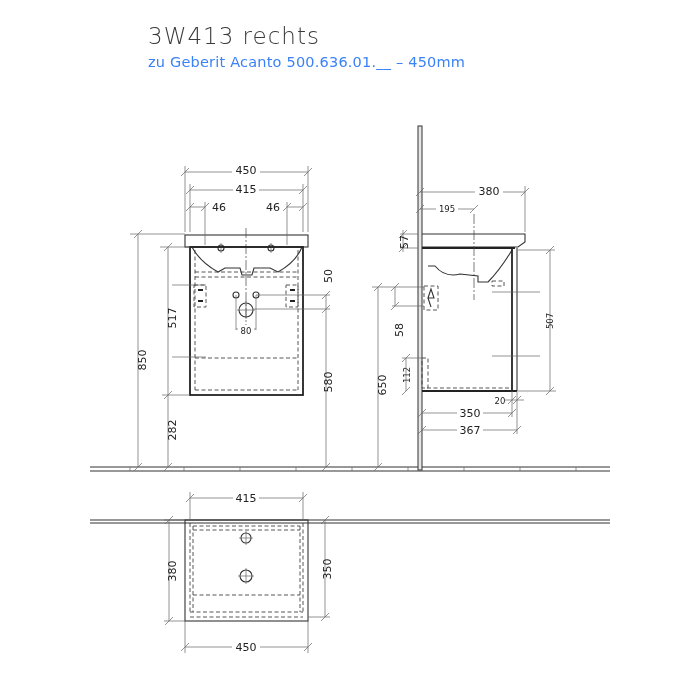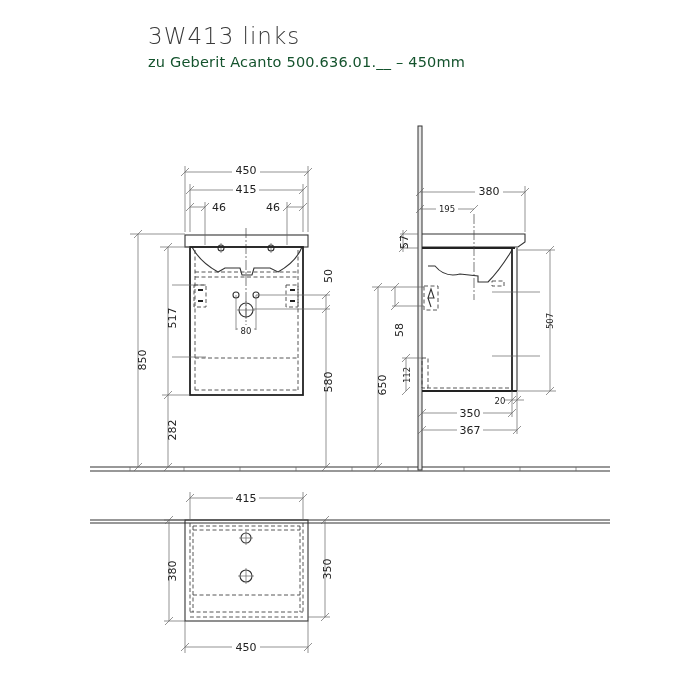--- a/index.html
+++ b/index.html
@@ -1,34 +1,34 @@
 <!DOCTYPE html>
 <html><head>
   <meta charset="utf-8">
   <style>
     html, body { margin: 0; padding: 0; background: #ffffff; }
     body { width: 700px; height: 700px; position: relative; overflow: hidden; font-family: "DejaVu Sans", sans-serif; }
     .title-block { position: absolute; left: 148px; top: 22px; color: #333; }
     .t1, .t2 { font-family: "DejaVu Sans", sans-serif; font-weight: 200; font-size: 23px; letter-spacing: 1px; line-height: 29px; color: #3a3a3a; }
-    .t3 { font-size: 14.5px; line-height: 22px; color: #14532d; letter-spacing: 0.2px; }
+    .t3 { font-size: 14.5px; line-height: 22px; color: #3b82f6; letter-spacing: 0.2px; }
     svg { position: absolute; left: 0; top: 0; }
     .ln { stroke: #333; stroke-width: 1.1; fill: none; }
     .thick { stroke: #222; stroke-width: 1.8; fill: none; }
     .thin { stroke: #666; stroke-width: 0.7; fill: none; }
     .dash { stroke: #444; stroke-width: 0.9; fill: none; stroke-dasharray: 4 2.5; }
     .cl { stroke: #444; stroke-width: 0.7; fill: none; stroke-dasharray: 10 2 2 2; }
     .dimtxt { font-family: "DejaVu Sans", sans-serif; font-size: 11px; fill: #222; }
     .dimsm { font-family: "DejaVu Sans", sans-serif; font-size: 8.5px; fill: #222; }
     .fill-grey { fill: #e6e6e6; stroke: #333; stroke-width: 1; }
   </style>
 </head>
 <body>
 
 <div class="title-block">
-  <div class="t1">3W413 links</div>
+  <div class="t1">3W413 rechts</div>
   <div class="t3">zu Geberit Acanto 500.636.01.__ – 450mm</div>
 </div>
 
 <svg width="700" height="700" viewBox="0 0 700 700">
 
   <g>
     <line class="ln" x1="90" y1="467" x2="610" y2="467"></line>
     <line class="ln" x1="90" y1="471" x2="610" y2="471"></line>
     <g class="thin">
       <line x1="130" y1="467" x2="130" y2="471"></line>

